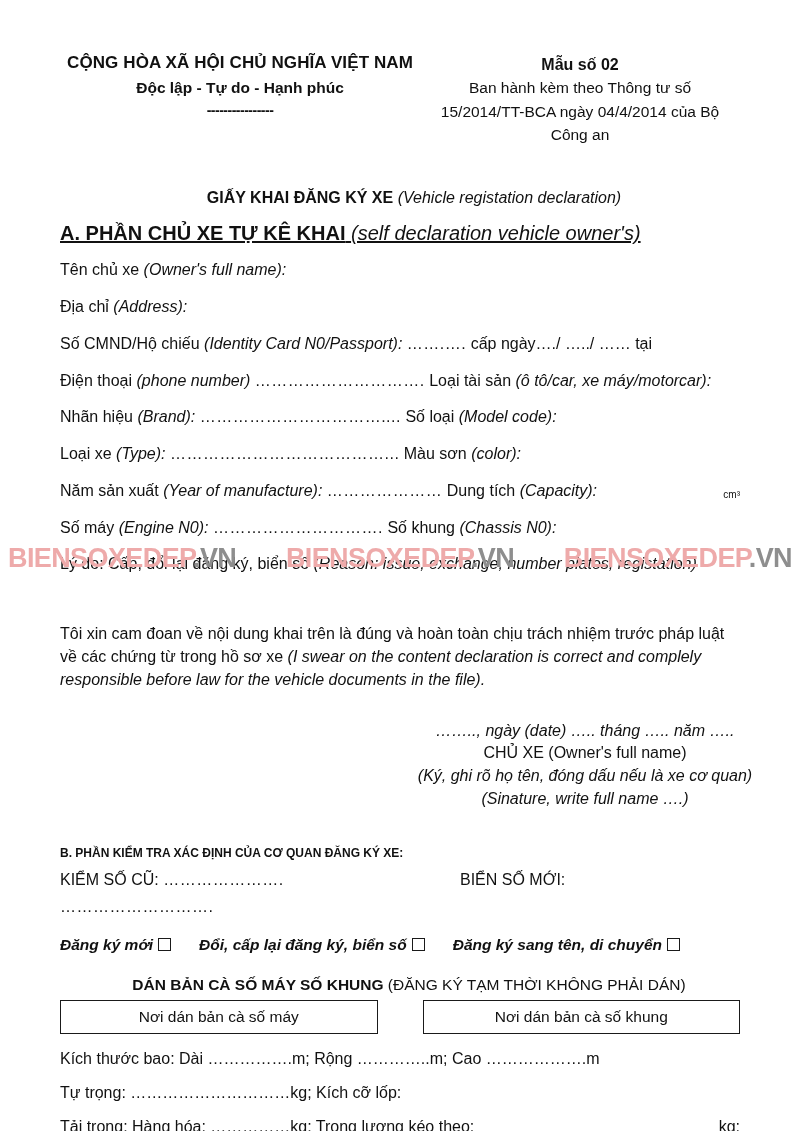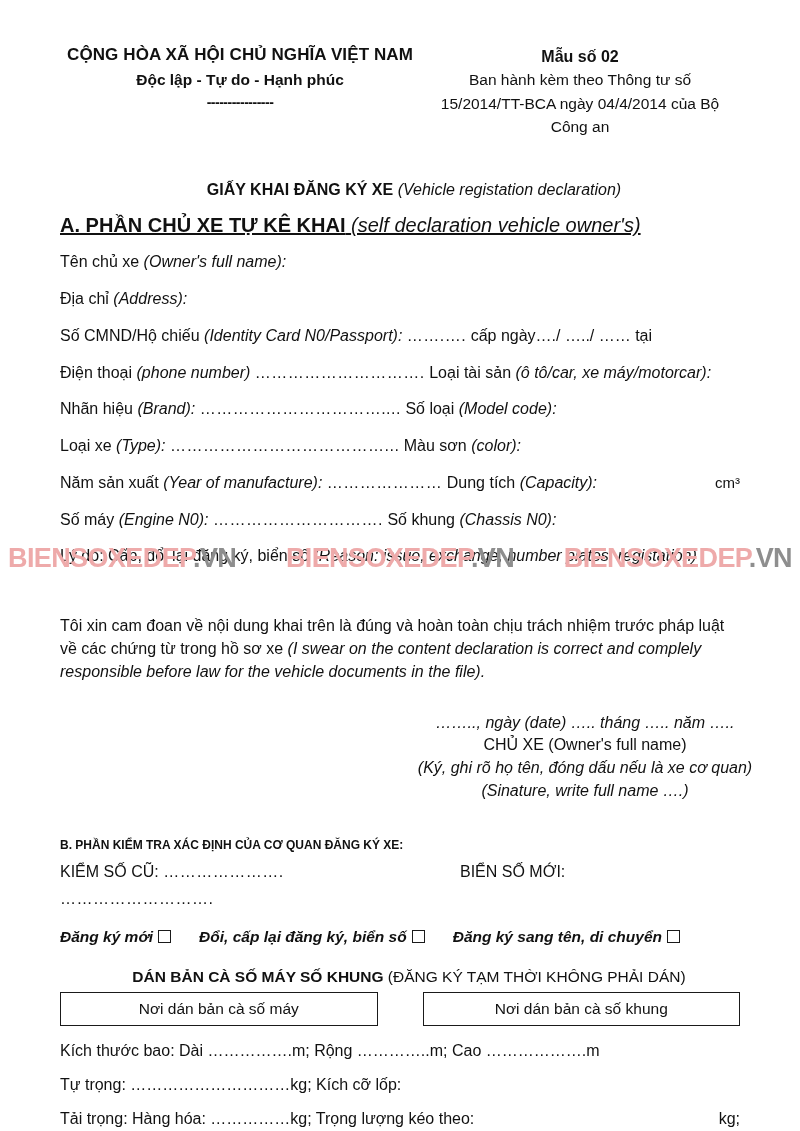--- a/index.html
+++ b/index.html
@@ -16,21 +16,21 @@
     font-family: "Liberation Sans", "DejaVu Sans", sans-serif;
     color: #111111;
     -webkit-font-smoothing: antialiased;
   }
 
   .page {
     position: relative;
     width: 800px;
     height: 973px;
     box-sizing: border-box;
-    padding: 0 60px;
+    padding: 8px 60px;
   }
 
   
   .header {
     display: flex;
     align-items: flex-start;
     padding-top: 44px;
   }
   .header-left {
     width: 360px;
@@ -94,22 +94,22 @@
   }
   .field i { font-style: italic; }
   .dots { letter-spacing: 0.5px; }
 
   .field-capacity {
     position: relative;
   }
   .unit-right {
     position: absolute;
     right: 0;
-    top: 0;
-    font-size: 15px;
+    top: 8px;
+    font-size: 10px;
   }
 
   .reason {
     font-size: 16px;
     margin-top: 14px;
     line-height: 1.42;
   }
   .reason i { font-style: italic; }
 
   

